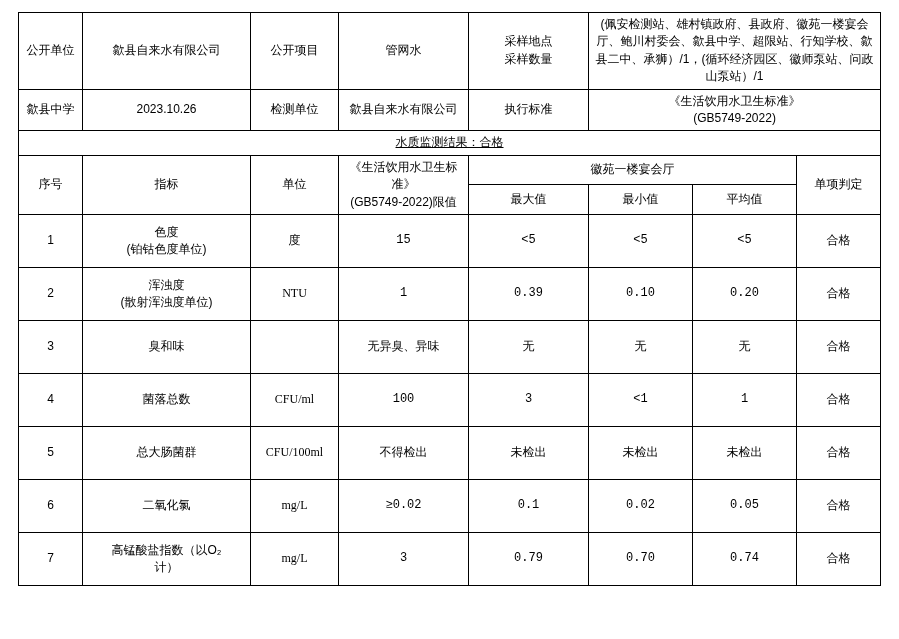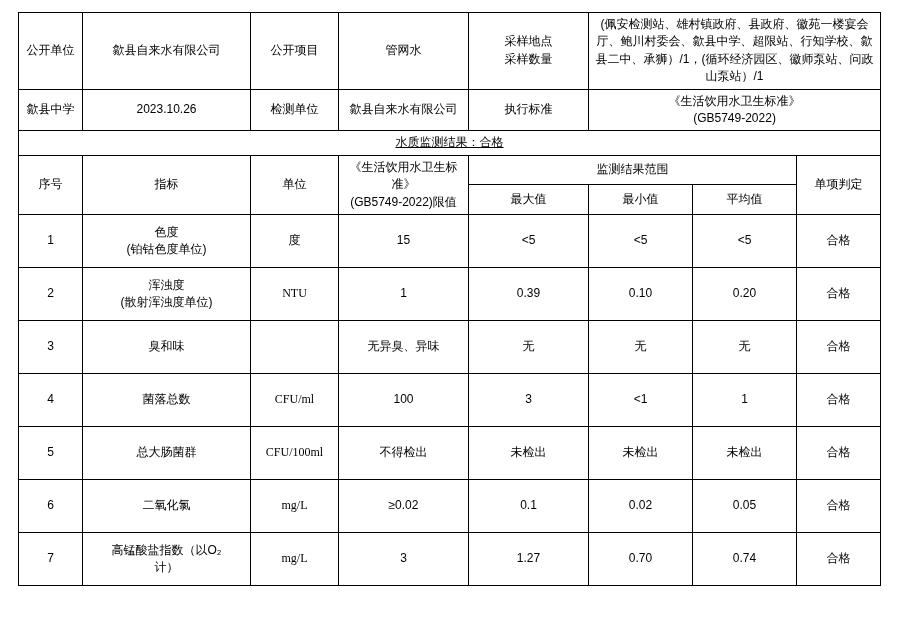--- a/index.html
+++ b/index.html
@@ -61,21 +61,21 @@
     height: 46px;
   }
   .idx {
     font-size: 11.5px;
   }
   .unit {
     font-size: 11.5px;
     font-family: "Liberation Serif", serif;
   }
   .mono-val {
-    font-family: Liberation Sans, sans-serif;
+    font-family: Liberation Mono, monospace;
     font-size: 12px;
   }
   .ind-two {
     line-height: 1.45;
   }
 </style>
 </head>
 <body>
 
 <div class="sheet">
@@ -121,21 +121,21 @@
       </tr>
 
       <tr class="col-head">
         <td rowspan="2">序号</td>
         <td rowspan="2">指标</td>
         <td rowspan="2">单位</td>
         <td rowspan="2">
           <div>《生活饮用水卫生标准》</div>
           <div>(GB5749-2022)限值</div>
         </td>
-        <td colspan="3">监测结果范围</td>
+        <td colspan="3">徽苑一楼宴会厅</td>
         <td rowspan="2">单项判定</td>
       </tr>
       <tr class="col-head">
         <td>最大值</td>
         <td>最小值</td>
         <td>平均值</td>
       </tr>
 
       <tr class="row-tall">
         <td class="idx">1</td>
@@ -204,20 +204,20 @@
         <td>合格</td>
       </tr>
       <tr class="row-tall">
         <td class="idx">7</td>
         <td class="ind-two">
           <div>高锰酸盐指数（以O₂</div>
           <div>计）</div>
         </td>
         <td class="unit">mg/L</td>
         <td class="mono-val">3</td>
-        <td class="mono-val">1.27</td>
+        <td class="mono-val">0.79</td>
         <td class="mono-val">0.70</td>
         <td class="mono-val">0.74</td>
         <td>合格</td>
       </tr>
     </tbody>
   </table>
 </div>
 
 </body></html>

